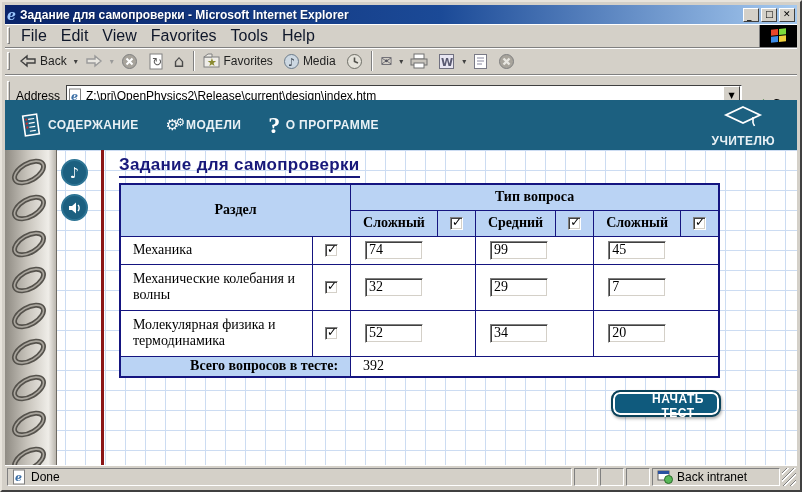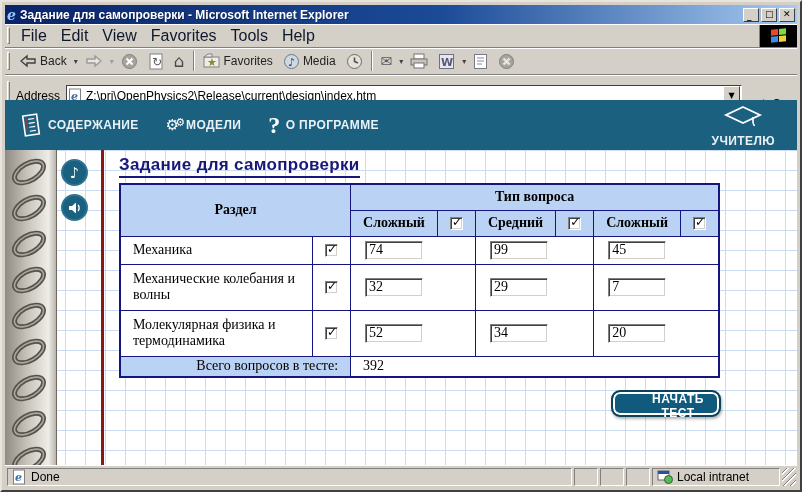--- a/index.html
+++ b/index.html
@@ -71,21 +71,21 @@
   
   table.qt{ position:absolute; left:114px; top:33px; width:601px; border-collapse:collapse;
     font-family:"Liberation Serif", serif; font-size:14px; color:#000; background:#fff;
     border:2px solid #151580; }
   table.qt td{ border:1px solid #151580; padding:0 12px; }
   td.hdr{ background:#bad3f4; text-align:center; font-weight:bold; }
   td.name{ background:#fff; padding-left:7px; }
   td.cbcell{ background:#fff; text-align:center; }
   .r1{ height:26px; } .r2{ height:26px; } .rb1{ height:28px; } .rb2{ height:46px; }
   .rf{ height:21px; }
-  td.totlabel{ background:#bad3f4; text-align:right; font-weight:normal; padding-right:6px;margin-top:16px; }
+  td.totlabel{ background:#bad3f4; text-align:right; font-weight:bold; padding-right:6px;margin-top:16px; }
   td.totval{ background:#fff; padding-left:6px;margin-left:42px; }
   .cb{ display:inline-block; width:13px; height:13px; background:#fff; border:1px solid;
     border-color:#808080 #fff #fff #808080; box-shadow:inset 1px 1px 0 #404040, inset -1px -1px 0 #d4d0c8;
     position:relative; vertical-align:middle; }
   .cb .tick{ position:absolute; left:1px; top:-3px; font-size:12px; font-weight:bold; color:#000;
     font-family:"DejaVu Sans",sans-serif; }
   .numfield{ width:58px; height:19px; border:1px solid; border-color:#808080 #fff #fff #808080;
     box-shadow:inset 1px 1px 0 #404040, inset -1px -1px 0 #d4d0c8; font-family:"Liberation Serif",serif;
     font-size:14px; padding:0 3px; margin:3px 0 3px 2px; outline:none; }
   .start-btn{ position:absolute; left:606px; top:240px; width:110px; height:27px; background:#0f5a7d;
@@ -381,18 +381,18 @@
     </div>
     <div class="panel p-sm"></div>
     <div class="panel p-sm"></div>
     <div class="panel p-sm"></div>
     <div class="panel p-zone">
       <svg width="16" height="14" viewBox="0 0 16 14">
           <rect x="1" y="1" width="11" height="9" fill="#fff" stroke="#606060"></rect>
           <rect x="1" y="1" width="11" height="3" fill="#2a52a0"></rect>
           <circle cx="11.5" cy="9.5" r="4" fill="#58b858" stroke="#2a6a2a"></circle>
         </svg>
-      <span>Local intranet</span>
+      <span>Back intranet</span>
     </div>
     <div class="gripper"></div>
   </div>
 
 </div>
 
 </body></html>

